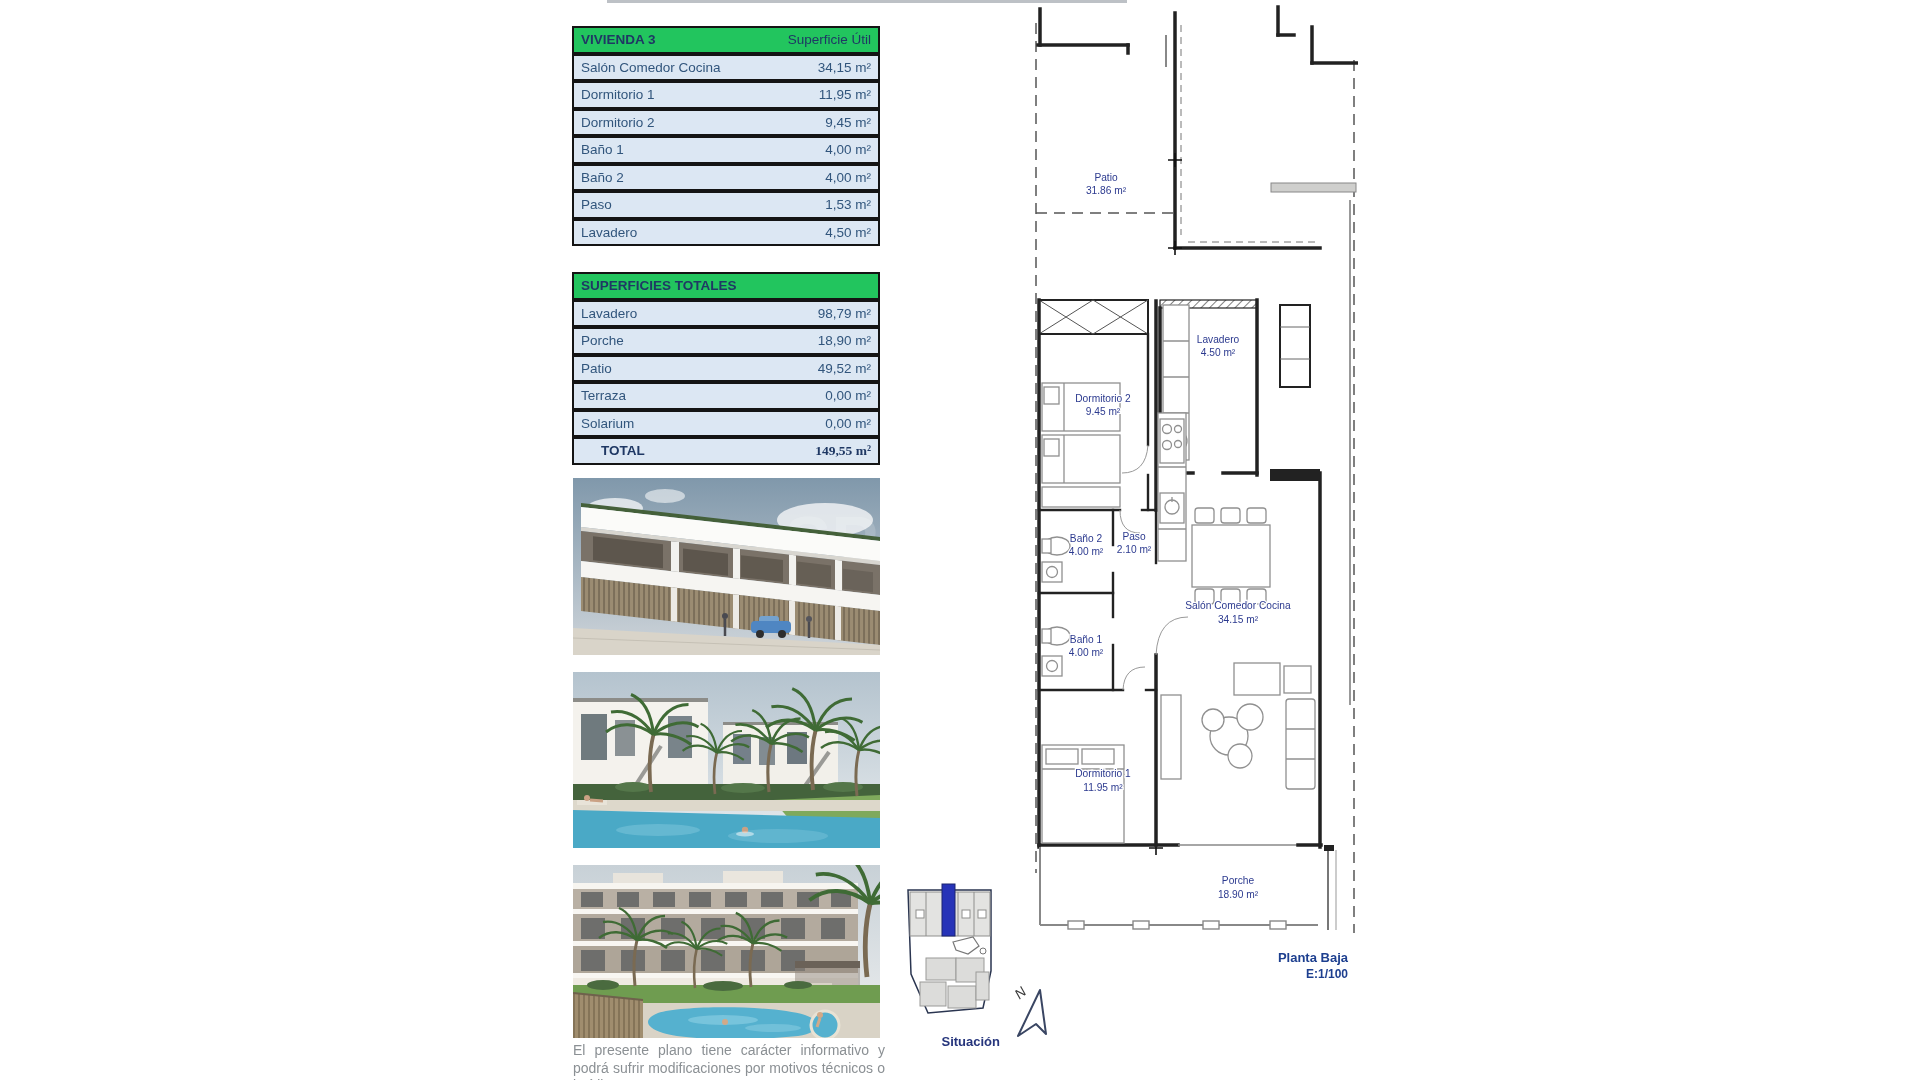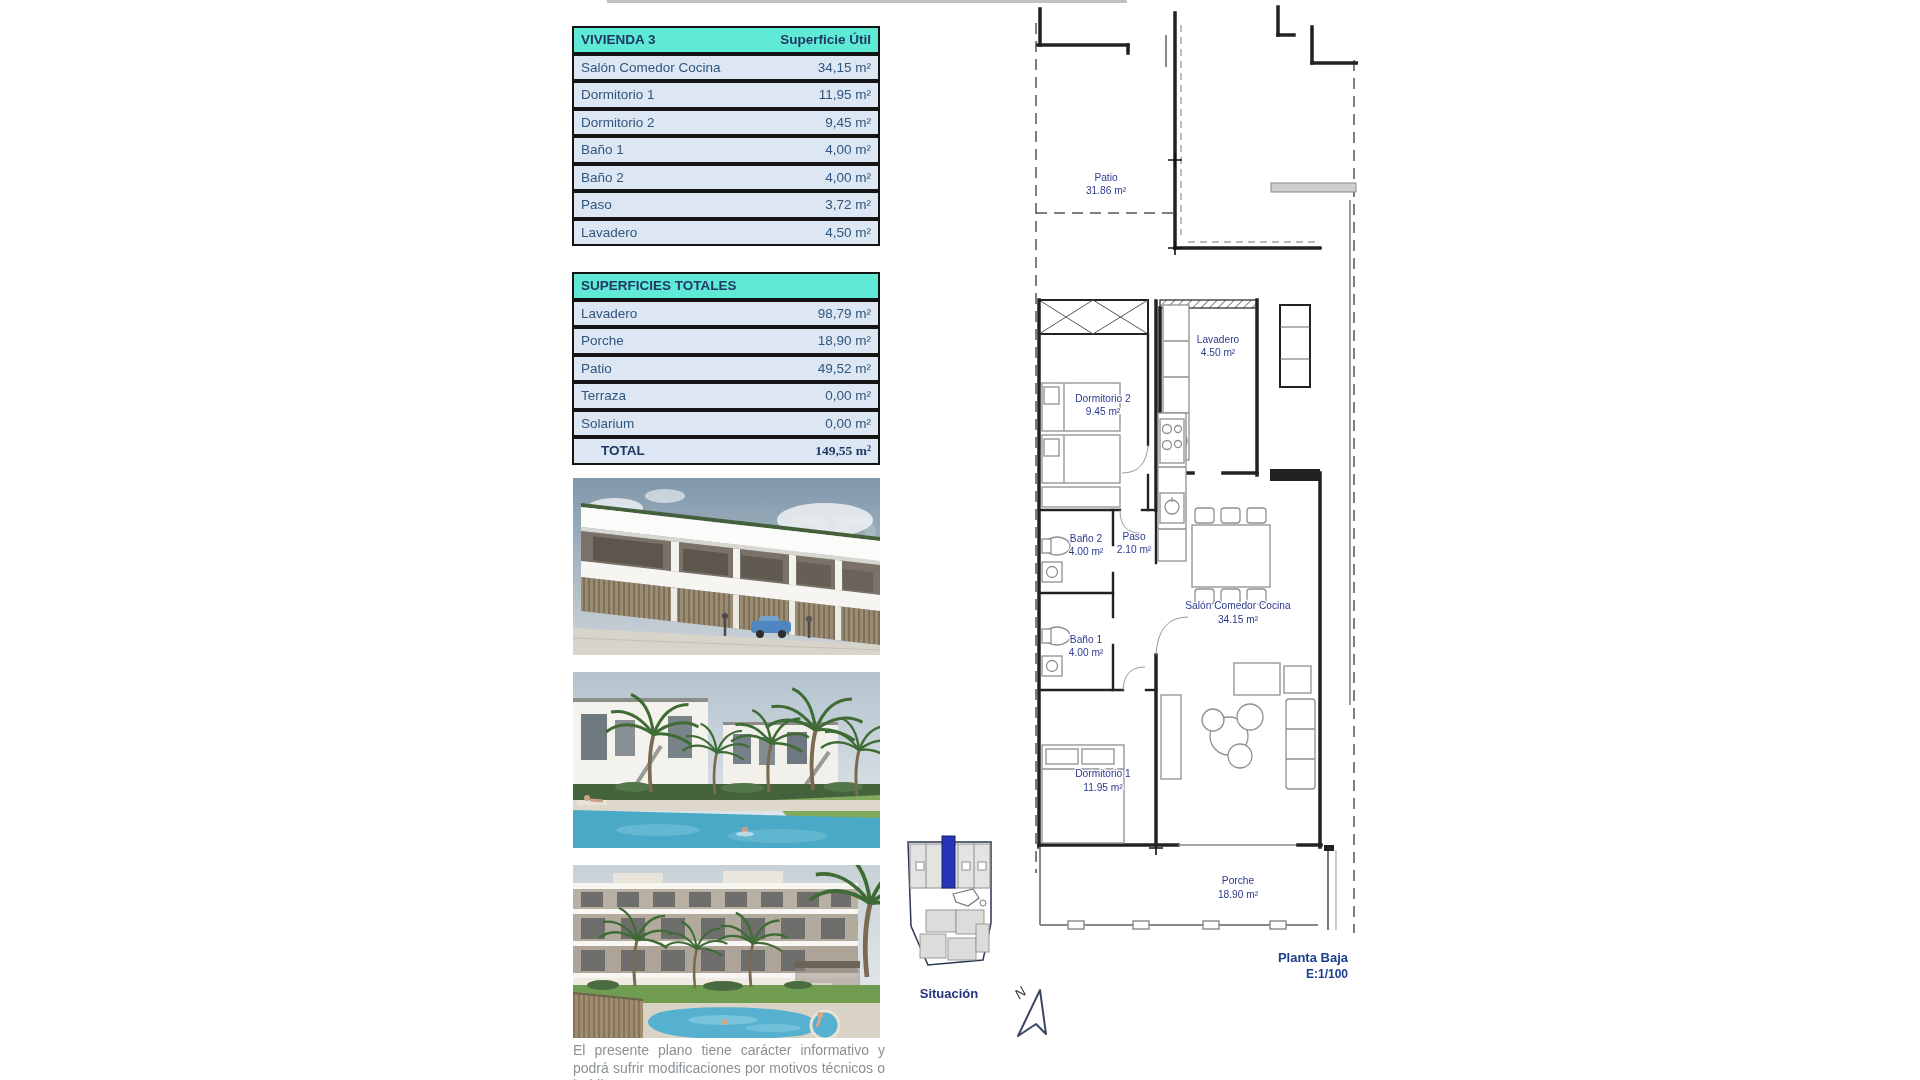--- a/index.html
+++ b/index.html
@@ -5,33 +5,33 @@
   html,body{margin:0;padding:0;background:#fff;}
   body{width:1920px;height:1080px;position:relative;font-family:"Liberation Sans",sans-serif;overflow:hidden;}
   .topline{position:absolute;left:607px;top:0;width:520px;height:3px;background:#9aa0a8;opacity:.65;}
   
   .panel{position:absolute;left:572px;top:26px;width:308px;}
   .tbl{border:2px solid #141414;background:#141414;}
   .trow{display:flex;justify-content:space-between;align-items:center;background:#dce7f3;
         padding:2px 7px;border-bottom:2px solid #141414;margin-bottom:2px;height:19.5px;
         font-size:13.5px;color:#31557c;}
   .trow:last-child{border-bottom:none;margin-bottom:0;}
-  .thead{background:#5eead4;font-weight:bold;color:#1f3864;gap:46px;}
-  .thead .val{font-weight:bold;color:#1f3864;}
+  .thead{background:#22c55e;font-weight:bold;color:#1f3864;gap:46px;}
+  .thead .val{font-weight:normal;color:#1f3864;}
   .ttotal{font-weight:bold;color:#1f3864;padding-left:27px;}
   .ttotal .val{font-weight:bold;color:#1f3864;font-family:Liberation Serif, serif;}
   .gap{height:26px;}
   .val{white-space:nowrap;}
   
   .photo{position:absolute;left:573px;width:307px;display:block;}
   
   .disclaimer{position:absolute;left:573px;top:1042px;width:312px;font-size:14px;line-height:1.25;
               color:#8b9094;text-align:justify;}
   
-  .sitmap{position:absolute;left:898px;top:828px;width:102px;text-align:center;}
+  .sitmap{position:absolute;left:898px;top:876px;width:102px;text-align:right;}
   .sitlabel{font-size:13px;font-weight:bold;color:#26357c;margin-top:2px;}
   .north{position:absolute;left:1010px;top:982px;}
   
   .plan{position:absolute;left:1028px;top:5px;}
   .plan text{font-family:"Liberation Sans",sans-serif;}
   .rlbl{fill:#2c3a8f;font-size:10.2px;text-anchor:middle;paint-order:stroke;stroke:#ffffff;stroke-width:2.5px;}
   .ptitle{fill:#1d3f8f;font-size:13px;font-weight:bold;text-anchor:end;}
   .pscale{fill:#1d3f8f;font-size:12px;font-weight:bold;text-anchor:end;}
   .w4{stroke:#222;stroke-width:3.5;fill:none;stroke-linecap:square;}
   .w3{stroke:#222;stroke-width:2.4;fill:none;stroke-linecap:square;}
@@ -69,21 +69,21 @@
     <div class="trow">
       <span>Baño 1</span>
       <span class="val">4,00 m²</span>
     </div>
     <div class="trow">
       <span>Baño 2</span>
       <span class="val">4,00 m²</span>
     </div>
     <div class="trow">
       <span>Paso</span>
-      <span class="val">3,72 m²</span>
+      <span class="val">1,53 m²</span>
     </div>
     <div class="trow">
       <span>Lavadero</span>
       <span class="val">4,50 m²</span>
     </div>
   </div>
 
   <div class="gap"></div>
 
   <div class="tbl">

